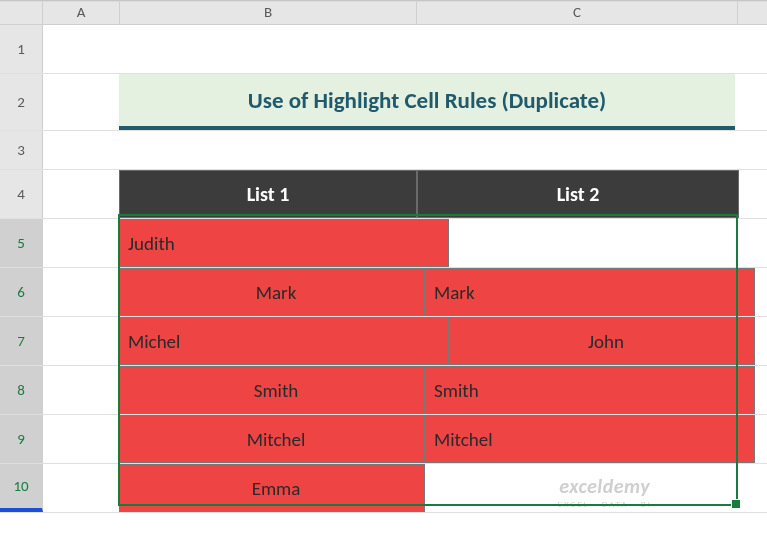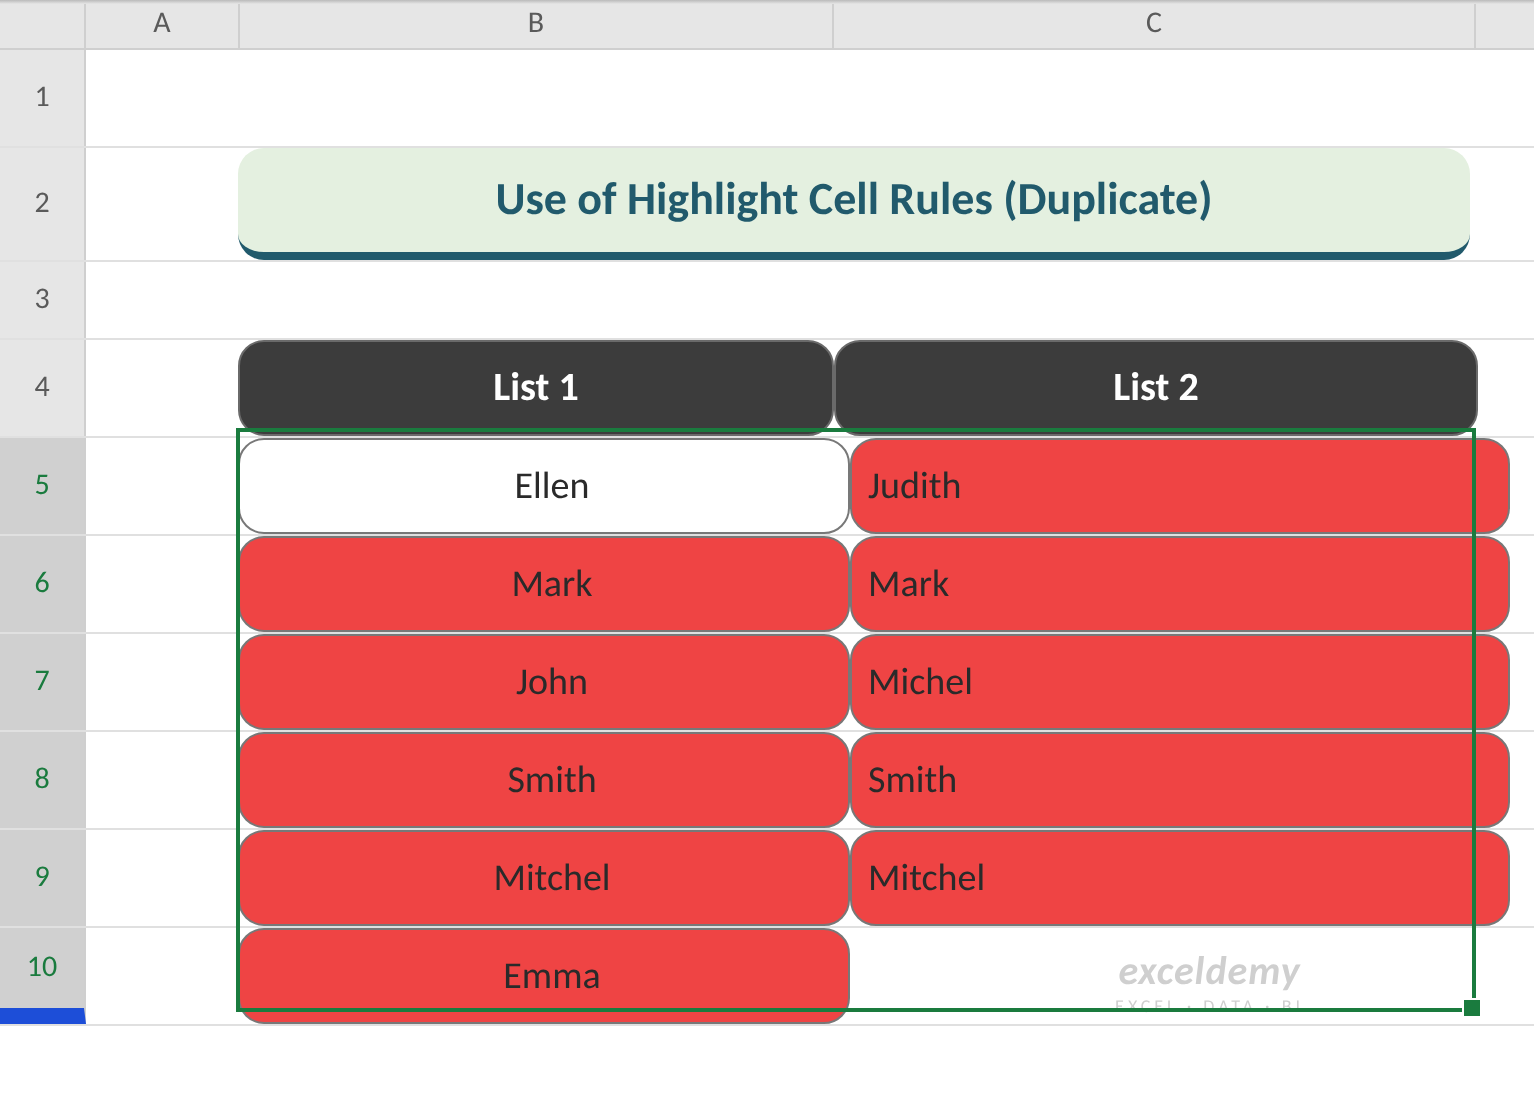--- a/index.html
+++ b/index.html
@@ -57,21 +57,20 @@
     align-items: center;
     justify-content: center;
     user-select: none;
   }
   .cell {
     position: relative;
     font-size: 18px;
     display: flex;
     align-items: center;
     background: #ffffff;
-    border-radius: 13px;
   }
   .cell.col-A { width: 76px; }
   .cell.col-B { width: 296px; justify-content: center; }
   .cell.col-C { width: 320px; }
 
   
   .r1 { height: 48px; }
   .r2 { height: 56px; }
   .r3 { height: 38px; }
   .r4 { height: 48px; }
@@ -113,21 +112,21 @@
     position: absolute;
     width: 8px;
     height: 8px;
     background: #1a7b3e;
     border: 1px solid #ffffff;
     z-index: 6;
   }
 
   
   .row-header.sel { background: #d0d0d0; color: #1a7b3e; }
-  .row-header.sel-edge { border-bottom: 8px solid #1d4ed8; }
+  .row-header.sel-edge { border-bottom: 4px solid #1d4ed8; }
 
   
   .watermark {
     position: absolute;
     right: 115px;
     bottom: 40px;
     text-align: center;
     color: #cfcfcf;
     font-size: 14px;
     z-index: 2;
@@ -185,47 +184,44 @@
       <span>List 1</span>
     </div>
     <div class="cell col-C header-cell">
       <span>List 2</span>
     </div>
   </div>
 
   <div class="row r5">
     <div class="row-header sel">5</div>
     <div class="cell col-A"></div>
-    <div class="cell col-B data-cell active-cell">
-      <span>Ellen</span>
-    </div>
     <div class="cell col-C data-cell sel-fill">
       <span>Judith</span>
     </div>
   </div>
 
   <div class="row r6">
     <div class="row-header sel">6</div>
     <div class="cell col-A"></div>
     <div class="cell col-B data-cell sel-fill">
       <span>Mark</span>
     </div>
     <div class="cell col-C data-cell sel-fill">
       <span>Mark</span>
     </div>
   </div>
 
   <div class="row r7">
     <div class="row-header sel">7</div>
     <div class="cell col-A"></div>
+    <div class="cell col-C data-cell sel-fill">
+      <span>Michel</span>
+    </div>
     <div class="cell col-B data-cell sel-fill">
       <span>John</span>
-    </div>
-    <div class="cell col-C data-cell sel-fill">
-      <span>Michel</span>
     </div>
   </div>
 
   <div class="row r8">
     <div class="row-header sel">8</div>
     <div class="cell col-A"></div>
     <div class="cell col-B data-cell sel-fill">
       <span>Smith</span>
     </div>
     <div class="cell col-C data-cell sel-fill">

